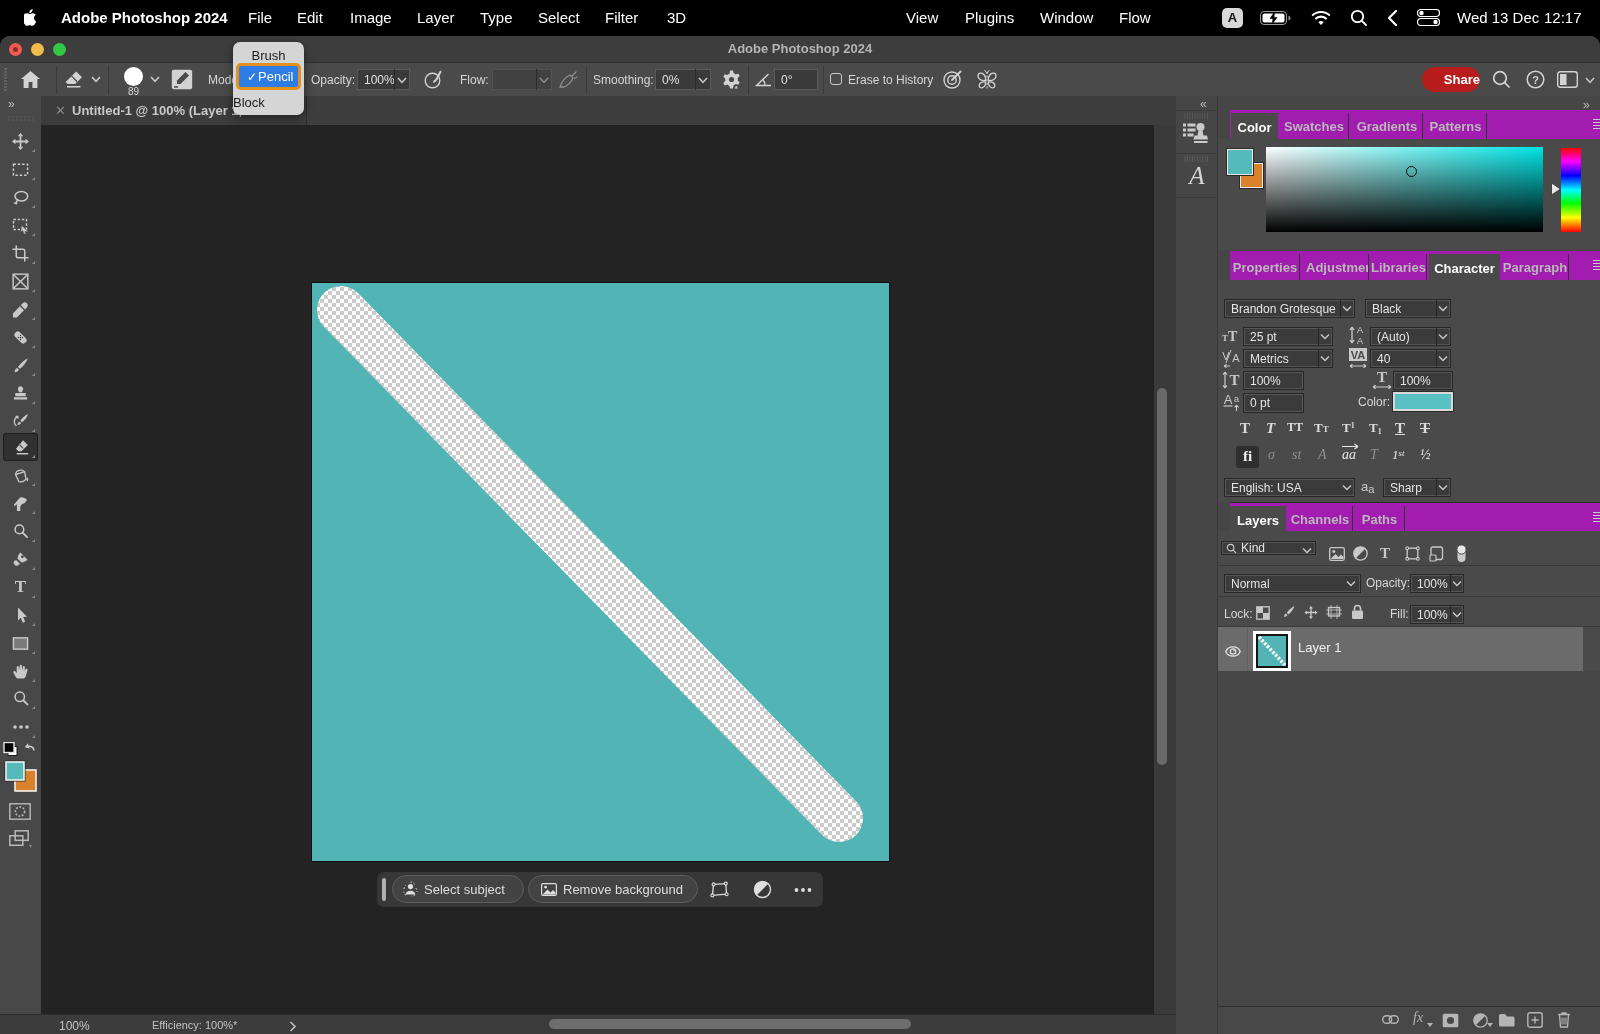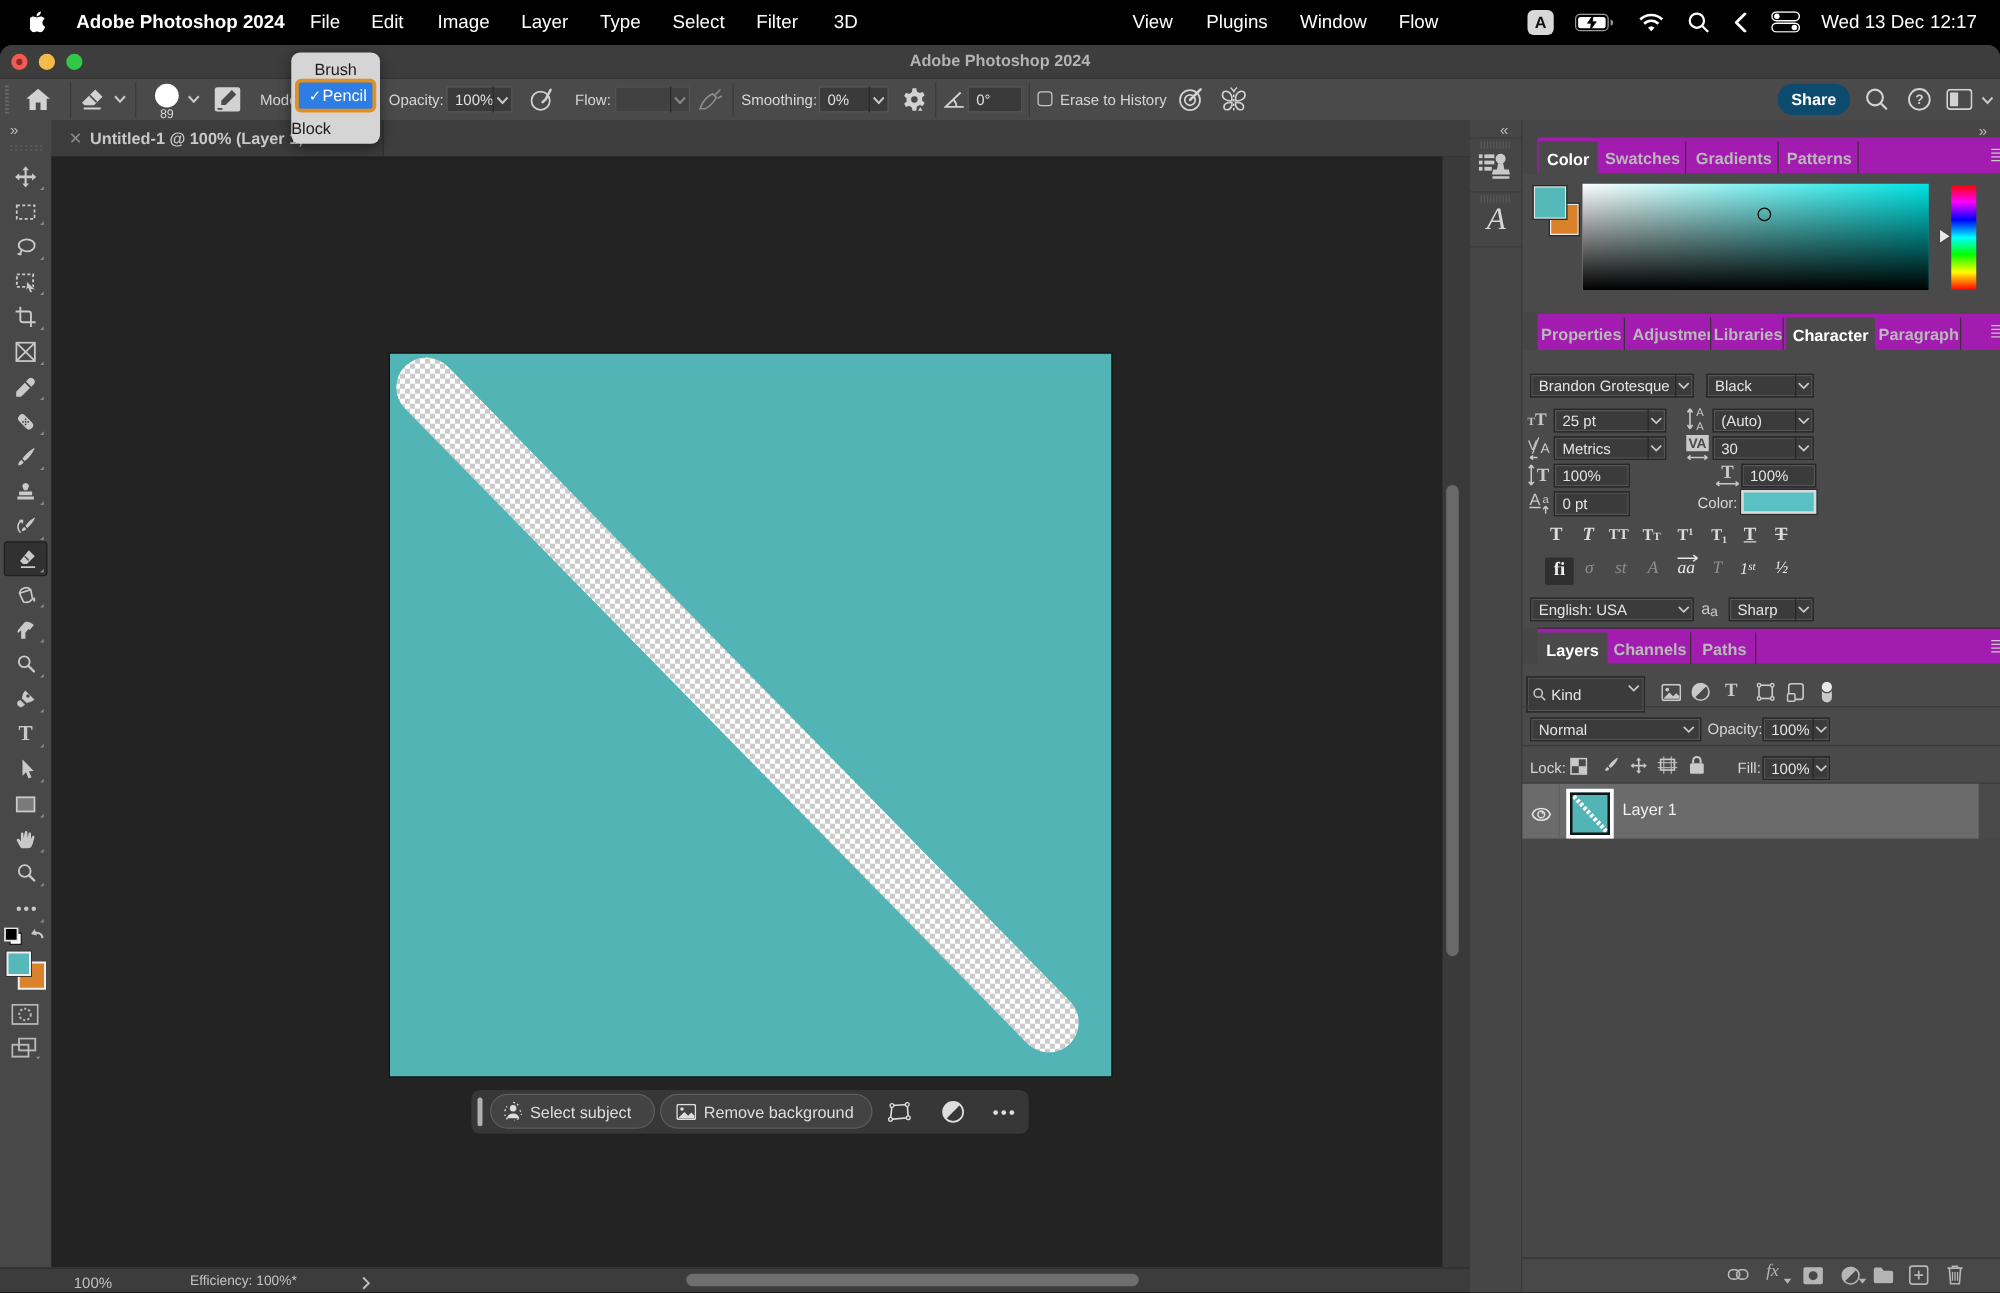--- a/index.html
+++ b/index.html
@@ -213,21 +213,21 @@
       <svg class="abs" style="left:976px;top:6px" width="22" height="22" viewBox="0 0 22 22">
         <g fill="none" stroke="#d2d2d2" stroke-width="1.3">
           <path d="M9.5 8.5 C8 3.5 2.5 2.5 2 6.5 C1.6 10 5.5 12 9.5 11.5 z"></path>
           <path d="M9.5 13 C6 12.5 2.8 14 3.2 17 C3.6 19.8 8 19.5 9.5 15.5 z"></path>
           <path d="M12.5 8.5 C14 3.5 19.5 2.5 20 6.5 C20.4 10 16.5 12 12.5 11.5 z"></path>
           <path d="M12.5 13 C16 12.5 19.2 14 18.8 17 C18.4 19.8 14 19.5 12.5 15.5 z"></path>
         </g>
         <path d="M11 3 v17" stroke="#d2d2d2" stroke-width="1.2" stroke-dasharray="2 1.6"></path>
         <path d="M11 4 L8.5 1 M11 4 L13.5 1" stroke="#d2d2d2" stroke-width="1"></path>
       </svg>
-      <div class="abs" style="left:1422px;top:4px;width:58px;height:25px;border-radius:13px;background:#0c4a6e;color:#fff;font-size:13px;font-weight:bold;text-align:center;line-height:25px">Share</div>
+      <div class="abs" style="left:1422px;top:4px;width:58px;height:25px;border-radius:13px;background:#b91c1c;color:#fff;font-size:13px;font-weight:bold;text-align:right;line-height:25px">Share</div>
       <svg class="abs" style="left:1492px;top:7px" width="19" height="19" viewBox="0 0 19 19">
         <circle cx="8" cy="8" r="6.3" fill="none" stroke="#d2d2d2" stroke-width="1.7"></circle>
         <line x1="12.7" y1="12.7" x2="17" y2="17" stroke="#d2d2d2" stroke-width="1.7" stroke-linecap="round"></line>
       </svg>
       <svg class="abs" style="left:1526px;top:7px" width="19" height="19" viewBox="0 0 19 19">
         <circle cx="9.5" cy="9.5" r="8.3" fill="none" stroke="#d2d2d2" stroke-width="1.5"></circle>
         <text x="9.5" y="13.5" font-size="11" font-weight="bold" fill="#d2d2d2" text-anchor="middle" font-family="Liberation Sans">?</text>
       </svg>
       <svg class="abs" style="left:1557px;top:8px" width="21" height="17" viewBox="0 0 21 17">
         <rect x="0.7" y="0.7" width="19.6" height="15.6" rx="2.5" fill="none" stroke="#d2d2d2" stroke-width="1.4"></rect>
@@ -580,21 +580,21 @@
         <div class="pfield" style="left:25px;top:69px;width:90px;height:19px">Metrics</div>
         <div class="abs" style="left:100px;top:69px;width:15px;height:19px;border-left:1px solid #272727"></div>
         <svg class="abs chev" style="left:102px;top:76px" width="10" height="6">
             <path d="M1 0.5 L5 4.5 L9 0.5" fill="none" stroke="#c9c9c9" stroke-width="1.4"></path>
           </svg>
         <svg class="abs" style="left:130px;top:67px" width="20" height="22" viewBox="0 0 20 22">
           <rect x="1" y="1" width="18" height="13" fill="#c9c9c9"></rect>
           <text x="10" y="11.5" font-size="11" font-weight="bold" fill="#4a4a4a" text-anchor="middle" font-family="Liberation Sans">VA</text>
           <path d="M2 19 h16 M2 19 l2.5 -1.7 M2 19 l2.5 1.7 M18 19 l-2.5 -1.7 M18 19 l-2.5 1.7" stroke="#c9c9c9" stroke-width="1.1" fill="none"></path>
         </svg>
-        <div class="pfield" style="left:152px;top:69px;width:81px;height:19px">30</div>
+        <div class="pfield" style="left:152px;top:69px;width:81px;height:19px">40</div>
         <div class="abs" style="left:218px;top:69px;width:15px;height:19px;border-left:1px solid #272727"></div>
         <svg class="abs chev" style="left:220px;top:76px" width="10" height="6">
             <path d="M1 0.5 L5 4.5 L9 0.5" fill="none" stroke="#c9c9c9" stroke-width="1.4"></path>
           </svg>
 
         <svg class="abs" style="left:4px;top:90px" width="20" height="20" viewBox="0 0 20 20">
           <path d="M3 2 v16 M3 2 l-2 2.6 M3 2 l2 2.6 M3 18 l-2 -2.6 M3 18 l2 -2.6" stroke="#c9c9c9" stroke-width="1.2" fill="none"></path>
           <text x="12.5" y="15" font-size="15" font-weight="bold" fill="#c9c9c9" text-anchor="middle" font-family="Liberation Serif">T</text>
         </svg>
         <div class="pfield" style="left:25px;top:91px;width:61px;height:19px">100%</div>
@@ -654,21 +654,21 @@
         <div class="ptab" style="left:58px;width:65px">Channels</div>
         <div class="ptab" style="left:125px;width:50px">Paths</div>
         <div class="hamb" style="left:363px;top:9px">
             <div></div>
             <div></div>
             <div></div>
             <div></div>
           </div>
       </div>
       <div class="pbody" id="layerspanel" style="top:435px;width:382px;height:503px">
-        <div class="pfield" style="left:3px;top:10px;width:95px;height:29px;padding-left:4px">
+        <div class="pfield" style="left:3px;top:10px;width:95px;height:14px;padding-left:4px">
           <svg width="11" height="11" viewBox="0 0 12 12" style="margin-right:4px">
               <circle cx="5" cy="5" r="3.6" fill="none" stroke="#c9c9c9" stroke-width="1.3"></circle>
               <line x1="7.8" y1="7.8" x2="11" y2="11" stroke="#c9c9c9" stroke-width="1.3"></line>
             </svg>
           Kind
         </div>
         <svg class="abs chev" style="left:84px;top:17px" width="10" height="6">
             <path d="M1 0.5 L5 4.5 L9 0.5" fill="none" stroke="#c9c9c9" stroke-width="1.4"></path>
           </svg>
         <svg class="abs" style="left:111px;top:16px" width="16" height="14" viewBox="0 0 16 14">

